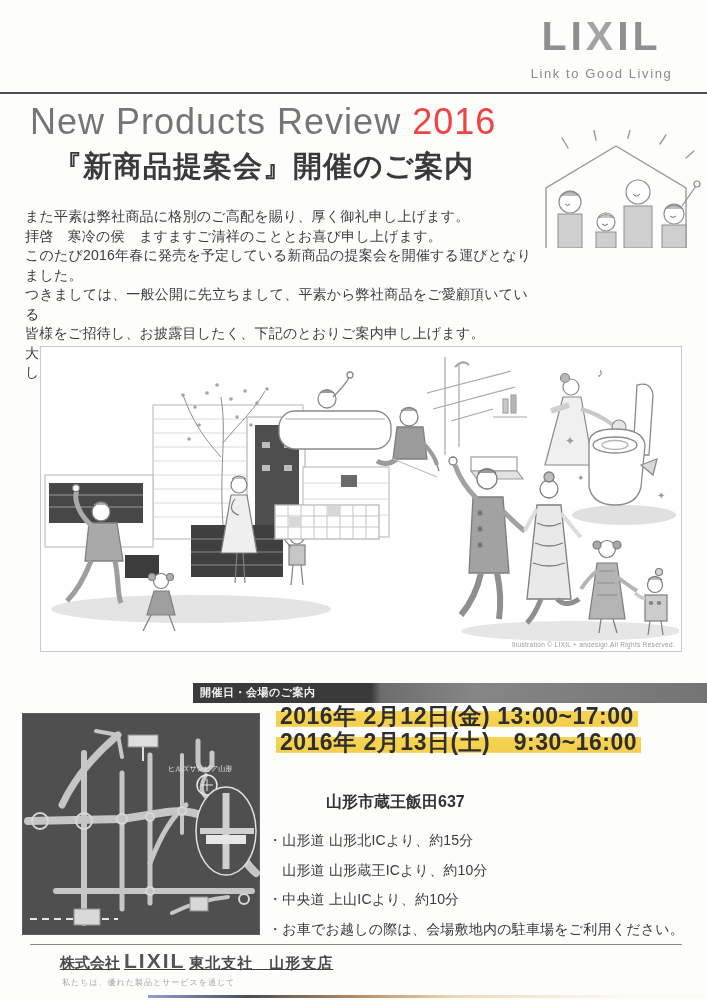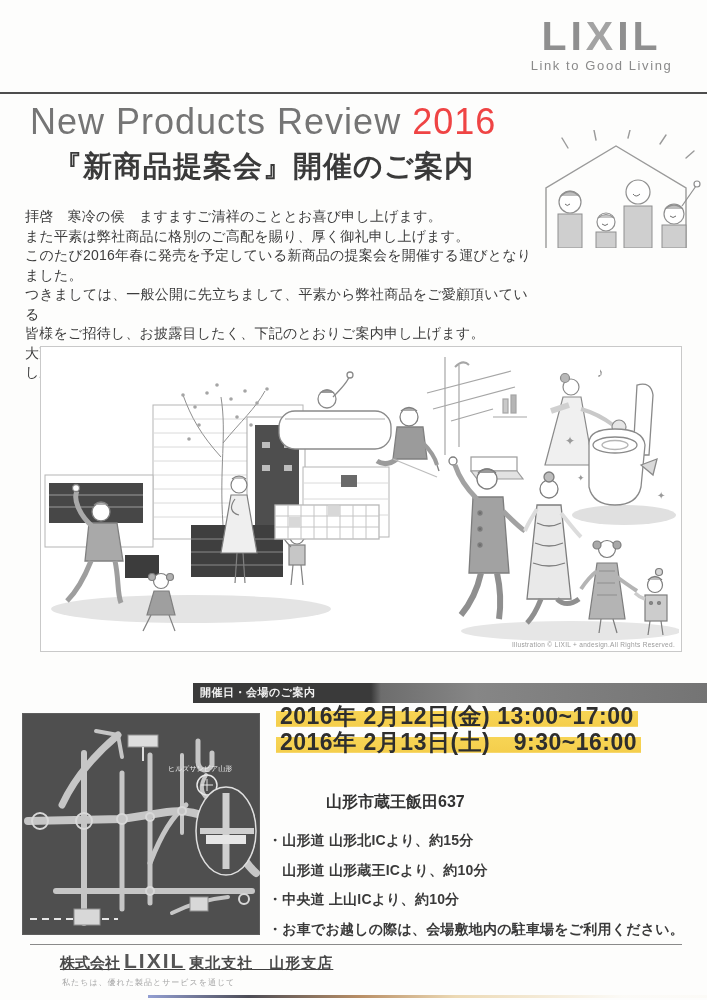--- a/index.html
+++ b/index.html
@@ -8,21 +8,21 @@
     background:#fdfdfc;overflow:hidden;
     font-family:"Liberation Sans","DejaVu Sans",sans-serif;
     color:#3f3f3f;
   }
   
   .top-rule{position:absolute;left:0;top:92px;width:707px;height:2px;background:#4d4d4d;}
   
   .logo{position:absolute;right:18px;top:14px;width:175px;text-align:center;}
   .logo-word{font-size:41px;font-weight:bold;color:#8f8f8f;letter-spacing:4px;line-height:44px;}
   .logo-word .x{color:#a3a3a3;}
-  .logo-tag{font-size:13px;color:#8a8a8a;letter-spacing:1.6px;margin-top:0;}
+  .logo-tag{font-size:13px;color:#8a8a8a;letter-spacing:1.6px;margin-top:8px;}
   
   .title-en{position:absolute;left:30px;top:101px;font-size:36px;color:#757575;letter-spacing:1px;white-space:nowrap;}
   .title-en .yr{color:#ef4444;}
   .title-jp{position:absolute;left:36px;top:147px;font-size:29px;font-weight:bold;color:#3a3a3a;letter-spacing:1px;white-space:nowrap;margin-left:17px;}
   
   .letter{position:absolute;left:25px;top:207px;width:516px;font-size:14px;line-height:19.5px;color:#3d3d3d;letter-spacing:0.2px;}
   .letter .closing{text-align:right;padding-right:14px;}
   
   .illus{position:absolute;left:40px;top:346px;width:640px;height:304px;background:#ffffff;border:1px solid #c9c9c9;}
   .illus-caption{position:absolute;right:6px;bottom:3px;font-size:6.5px;color:#9a9a9a;letter-spacing:0.3px;}
@@ -35,21 +35,21 @@
   }
   .section-bar-label{font-size:11px;font-weight:bold;color:#f2f2f2;line-height:18px;padding-left:7px;letter-spacing:0.5px;}
   .dates{position:absolute;left:276px;top:703px;}
   .date-line{
     display:inline-block;font-size:23px;font-weight:bold;color:#2e2e2e;letter-spacing:0.5px;
     line-height:26px;white-space:nowrap;padding:0 4px;
     background:linear-gradient(180deg,rgba(246,205,55,0) 30%,rgba(246,205,55,0.85) 32%,rgba(243,198,45,0.85) 90%,rgba(246,205,55,0) 92%);
   }
   .venue{position:absolute;left:272px;top:763px;font-size:16px;font-weight:bold;color:#333;white-space:nowrap;}
   .venue-addr{position:absolute;left:326px;top:792px;font-size:16px;font-weight:bold;color:#333;white-space:nowrap;}
-  .directions{position:absolute;left:268px;top:826px;font-size:14px;font-weight:bold;color:#3a3a3a;line-height:29.5px;white-space:nowrap;letter-spacing:0.2px;}
+  .directions{position:absolute;left:268px;top:826px;font-size:14px;font-weight:normal;color:#3a3a3a;line-height:29.5px;white-space:nowrap;letter-spacing:0.2px;}
   
   .mapbox{position:absolute;left:22px;top:713px;width:238px;height:222px;background:#4f4f4f;box-shadow:inset 0 0 0 1px #5e5e5e;}
   
   .footer-rule{position:absolute;left:30px;top:944px;width:652px;height:1px;background:#8a8a8a;}
   .footer{position:absolute;left:60px;top:949px;white-space:nowrap;text-decoration:underline;}
   .footer .co{font-size:15px;color:#4a4a4a;font-weight:bold;}
   .footer .brand{font-size:21px;color:#555;font-weight:bold;letter-spacing:2px;padding:0 4px;}
   .footer .branch{font-size:15px;color:#4a4a4a;font-weight:bold;letter-spacing:1px;}
   .footer-slogan{position:absolute;left:62px;top:977px;font-size:8px;color:#a5a5a5;letter-spacing:1px;}
   .bottom-strip{
@@ -103,22 +103,22 @@
       <g stroke="#6f6f6f" stroke-width="1" fill="none">
         <path d="M37,74 q2,3 5,0"></path>
           <path d="M105,64 q3,4 7,0"></path>
           <path d="M74,94 q3,3 6,0"></path>
           <path d="M142,86 q3,3 6,0"></path>
       </g>
     </svg>
   </div>
 
   <div class="letter">
+    <div>また平素は弊社商品に格別のご高配を賜り、厚く御礼申し上げます。</div>
     <div>拝啓　寒冷の侯　ますますご清祥のこととお喜び申し上げます。</div>
-    <div>また平素は弊社商品に格別のご高配を賜り、厚く御礼申し上げます。</div>
     <div>このたび2016年春に発売を予定している新商品の提案会を開催する運びとなりました。</div>
     <div>つきましては、一般公開に先立ちまして、平素から弊社商品をご愛顧頂いている</div>
     <div>皆様をご招待し、お披露目したく、下記のとおりご案内申し上げます。</div>
     <div>大変ご多忙な折とは存じますが、是非この機会にお越し頂けますようお願い申し上げます。</div>
     <div class="closing">敬具</div>
   </div>
 
   <div class="illus">
     <svg width="638" height="302" viewBox="0 0 638 302">
 

